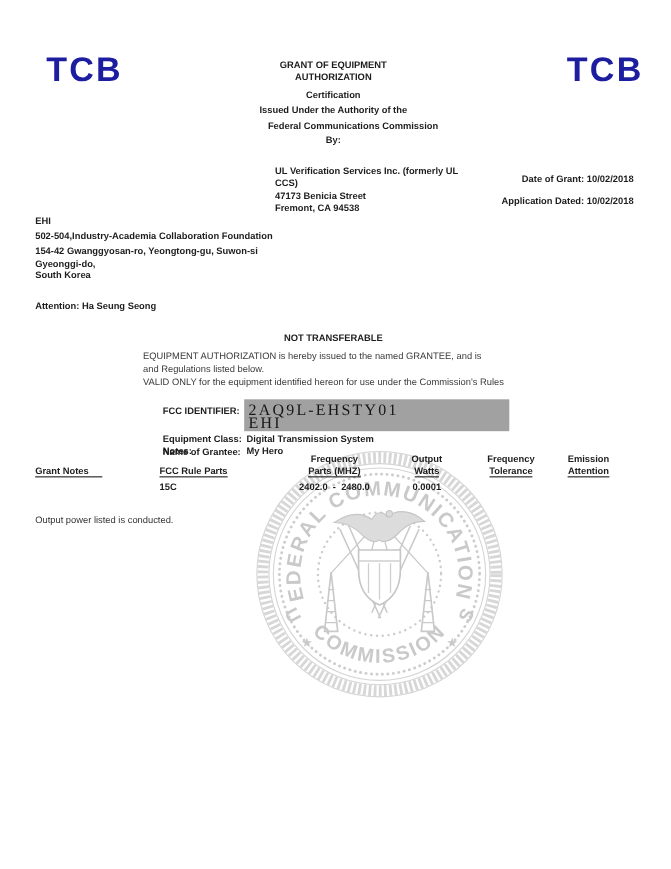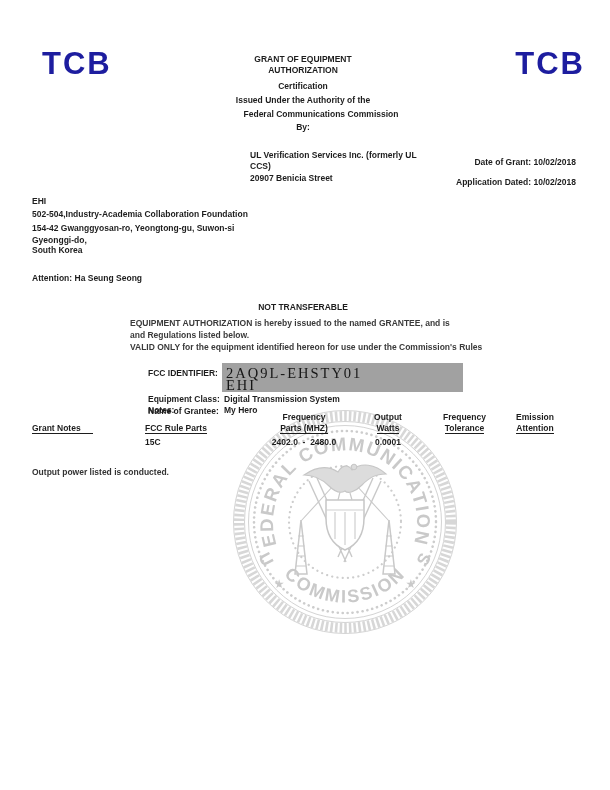--- a/index.html
+++ b/index.html
@@ -1,20 +1,20 @@
 <!DOCTYPE html>
 <html><head>
 <meta charset="utf-8">
 <style>
   html,body{margin:0;padding:0;background:#fff;}
   .page{position:relative;width:610px;height:790px;background:#ffffff;overflow:hidden;
         font-family:"Liberation Sans","DejaVu Sans",sans-serif;color:#1d1d1d;}
   .abs{position:absolute;}
   .b{font-weight:bold;font-size:8.5px;line-height:11px;color:#1d1d1d;}
-  .r{font-weight:bold;font-size:8.5px;line-height:11px;color:#3a3a3a;}
+  .r{font-weight:normal;font-size:8.5px;line-height:11px;color:#3a3a3a;}
   .ctr{left:0;right:4px;text-align:center;}
   .tcb{font-weight:bold;font-size:31px;line-height:28px;letter-spacing:2px;color:#1d1d9f;}
   .issuer-line{line-height:11.3px;}
   .grantee-line{line-height:13.3px;white-space:pre-line;}
   .grantee-tight{line-height:10px;white-space:pre-line;}
   .legal{width:372px;line-height:12px;}
   .legal div{white-space:pre-line;}
   .serifval{font-family:"Liberation Serif","DejaVu Serif",serif;font-size:14.5px;
             letter-spacing:2px;line-height:16px;color:#161616;font-weight:normal;}
   .hl-rect{background:#a1a1a1;}
@@ -75,21 +75,22 @@
     <div class="abs ctr b" style="top:54px;">GRANT OF EQUIPMENT</div>
     <div class="abs ctr b" style="top:65px;">AUTHORIZATION</div>
     <div class="abs ctr b" style="top:81px;">Certification</div>
     <div class="abs ctr b" style="top:95px;">Issued Under the Authority of the</div>
     <div class="abs ctr b" style="top:109px;padding-left:36px;">Federal Communications Commission</div>
     <div class="abs ctr b" style="top:122px;">By:</div>
 
     <div class="abs b" style="left:250px;top:150px;width:200px;">
       <div class="issuer-line">UL Verification Services Inc. (formerly UL</div>
       <div class="issuer-line">CCS)</div>
-      <div class="issuer-line">20907 Benicia Street</div>
+      <div class="issuer-line">47173 Benicia Street</div>
+      <div class="issuer-line">Fremont, CA 94538</div>
     </div>
 
     <div class="abs b right-align" style="right:34px;top:157px;">Date of Grant: 10/02/2018</div>
     <div class="abs b right-align" style="right:34px;top:177px;">Application Dated: 10/02/2018</div>
 
     <div class="abs b" style="left:32px;top:195px;width:320px;">
       <div class="grantee-line">EHI</div>
       <div class="grantee-line">502-504,Industry-Academia Collaboration Foundation</div>
       <div class="grantee-line">154-42 Gwanggyosan-ro, Yeongtong-gu, Suwon-si</div>
       <div class="grantee-tight">Gyeonggi-do,

